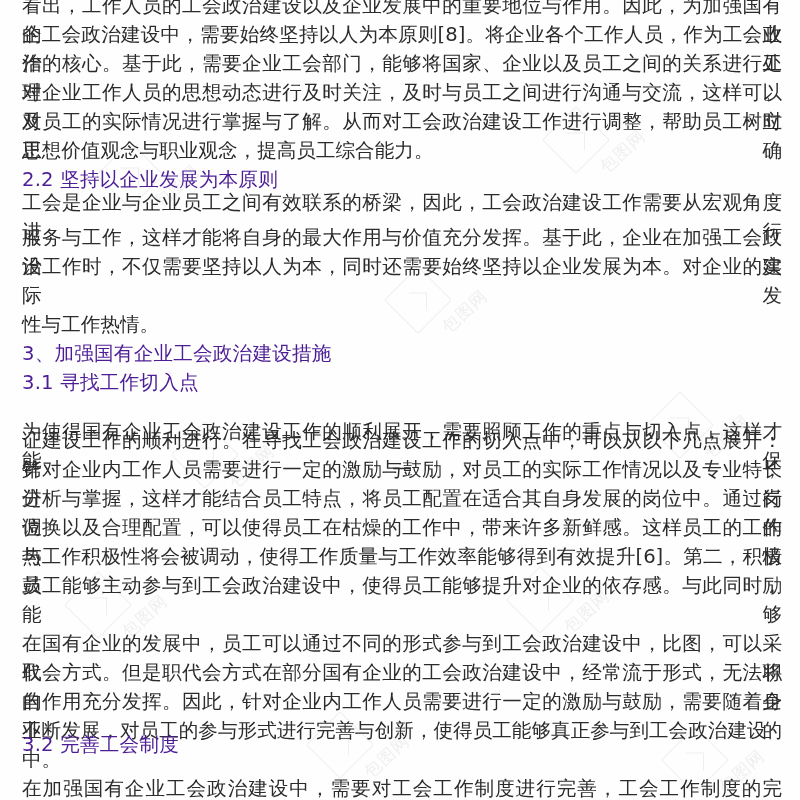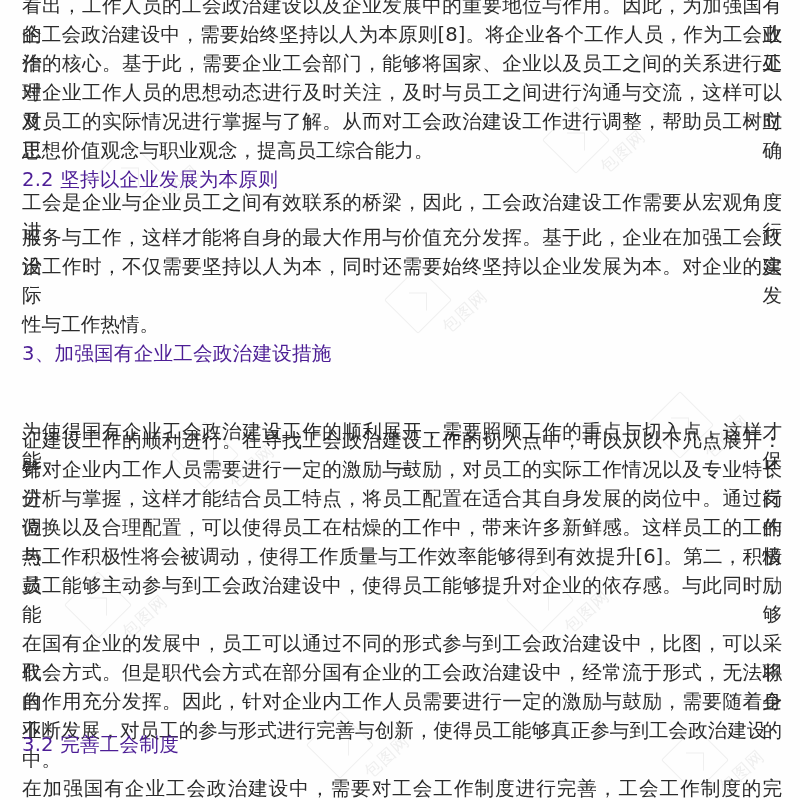--- a/index.html
+++ b/index.html
@@ -131,20 +131,21 @@
       <div class="line justify" style="top: 49px;">作的核心。基于此，需要企业工会部门，能够将国家、企业以及员工之间的关系进行处理。</div>
       <div class="line justify" style="top: 78px;">对企业工作人员的思想动态进行及时关注，及时与员工之间进行沟通与交流，这样可以及时</div>
       <div class="line justify" style="top: 107px;">对员工的实际情况进行掌握与了解。从而对工会政治建设工作进行调整，帮助员工树立正确</div>
       <div class="line flow" style="top: 136px;">思想价值观念与职业观念，提高员工综合能力。</div>
       <div class="line heading flow" style="top: 165px;">2.2 坚持以企业发展为本原则</div>
       <div class="line justify" style="top: 190px; font-family: Liberation Mono, monospace;">工会是企业与企业员工之间有效联系的桥梁，因此，工会政治建设工作需要从宏观角度进行</div>
       <div class="line justify" style="top: 223px;">服务与工作，这样才能将自身的最大作用与价值充分发挥。基于此，企业在加强工会政治建</div>
       <div class="line justify" style="top: 252px;">设工作时，不仅需要坚持以人为本，同时还需要始终坚持以企业发展为本。对企业的实际发</div>
       <div class="line flow" style="top: 310px;">性与工作热情。</div>
       <div class="line heading flow" style="top: 339px;">3、加强国有企业工会政治建设措施</div>
+      <div class="line heading flow" style="top: 368px;">3.1 寻找工作切入点</div>
       <div class="line justify" style="top: 417px;">为使得国有企业工会政治建设工作的顺利展开，需要照顾工作的重点与切入点，这样才能保</div>
       <div class="line justify" style="top: 426px;">证建设工作的顺利进行。在寻找工会政治建设工作的切入点中，可以从以下几点展开：第一，</div>
       <div class="line justify" style="top: 455px;">针对企业内工作人员需要进行一定的激励与鼓励，对员工的实际工作情况以及专业特长进行</div>
       <div class="line justify" style="top: 484px;">分析与掌握，这样才能结合员工特点，将员工配置在适合其自身发展的岗位中。通过岗位的</div>
       <div class="line justify" style="top: 513px;">调换以及合理配置，可以使得员工在枯燥的工作中，带来许多新鲜感。这样员工的工作热情</div>
       <div class="line justify" style="top: 542px;">与工作积极性将会被调动，使得工作质量与工作效率能够得到有效提升[6]。第二，积极鼓励</div>
       <div class="line justify" style="top: 571px;">员工能够主动参与到工会政治建设中，使得员工能够提升对企业的依存感。与此同时，能够</div>
       <div class="line justify" style="top: 629px;">在国有企业的发展中，员工可以通过不同的形式参与到工会政治建设中，比图，可以采取职</div>
       <div class="line justify" style="top: 658px;">代会方式。但是职代会方式在部分国有企业的工会政治建设中，经常流于形式，无法将自身</div>
       <div class="line justify" style="top: 687px;">的作用充分发挥。因此，针对企业内工作人员需要进行一定的激励与鼓励，需要随着企业的</div>

